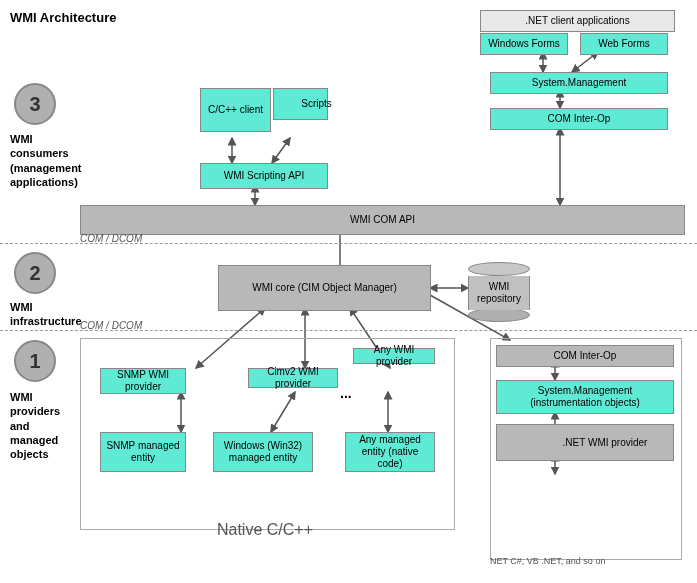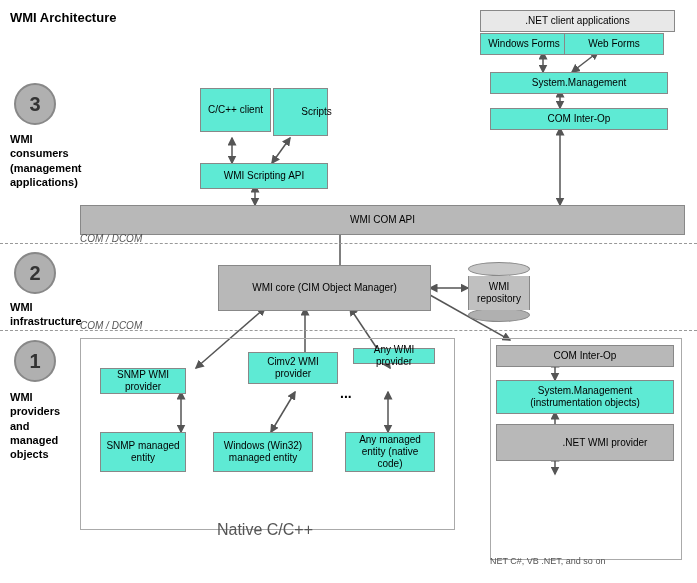--- a/index.html
+++ b/index.html
@@ -169,37 +169,37 @@
 
   <div class="layer-label" style="left:10px; top:132px; width:65px;">
     <strong>WMI consumers<br>(management<br>applications)</strong>
   </div>
 
   <div class="box" style="left:200px; top:88px; width:71px; height:44px;">
     <span>C/C++
 client</span>
   </div>
 
-  <div class="box" style="left:273px; top:88px; width:55px; height:48px;padding-left:36px;">
+  <div class="box" style="left:273px; top:88px; width:55px; height:32px;padding-left:36px;">
     <span>Scripts</span>
   </div>
 
   <div class="box" style="left:200px; top:163px; width:128px; height:26px;">
     <span>WMI Scripting API</span>
   </div>
 
   <div class="box box-light" style="left:480px; top:10px; width:195px; height:22px;">
     <span>.NET client applications</span>
   </div>
 
   <div class="box" style="left:480px; top:33px; width:88px; height:22px;">
     <span>Windows Forms</span>
   </div>
 
-  <div class="box" style="left:564px; top:33px; width:100px; height:22px;">
+  <div class="box" style="left:580px; top:33px; width:88px; height:22px;">
     <span>Web Forms</span>
   </div>
 
   <div class="box" style="left:490px; top:72px; width:178px; height:22px;">
     <span>System.Management</span>
   </div>
 
   <div class="box" style="left:490px; top:108px; width:178px; height:22px;">
     <span>COM Inter-Op</span>
   </div>
@@ -248,21 +248,21 @@
 
   <div class="region-label" style="left:175px; top:521px; width:180px;">
     <span>Native C/C++</span>
   </div>
 
   <div class="box" style="left:100px; top:368px; width:86px; height:26px;">
     <span>SNMP WMI
 provider</span>
   </div>
 
-  <div class="box" style="left:248px; top:352px; width:90px; height:32px;">
+  <div class="box" style="left:248px; top:368px; width:90px; height:20px;">
     <span>Cimv2 WMI
 provider</span>
   </div>
 
   <div class="box" style="left:353px; top:348px; width:82px; height:16px;">
     <span>Any WMI
 provider</span>
   </div>
 
   <div style="position:absolute; left:340px; top:385px; font-size:14px; font-weight:bold;">

